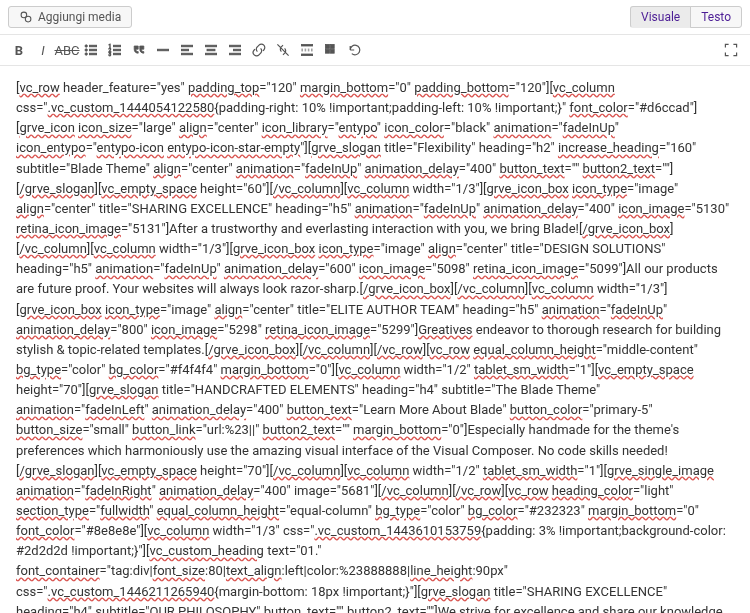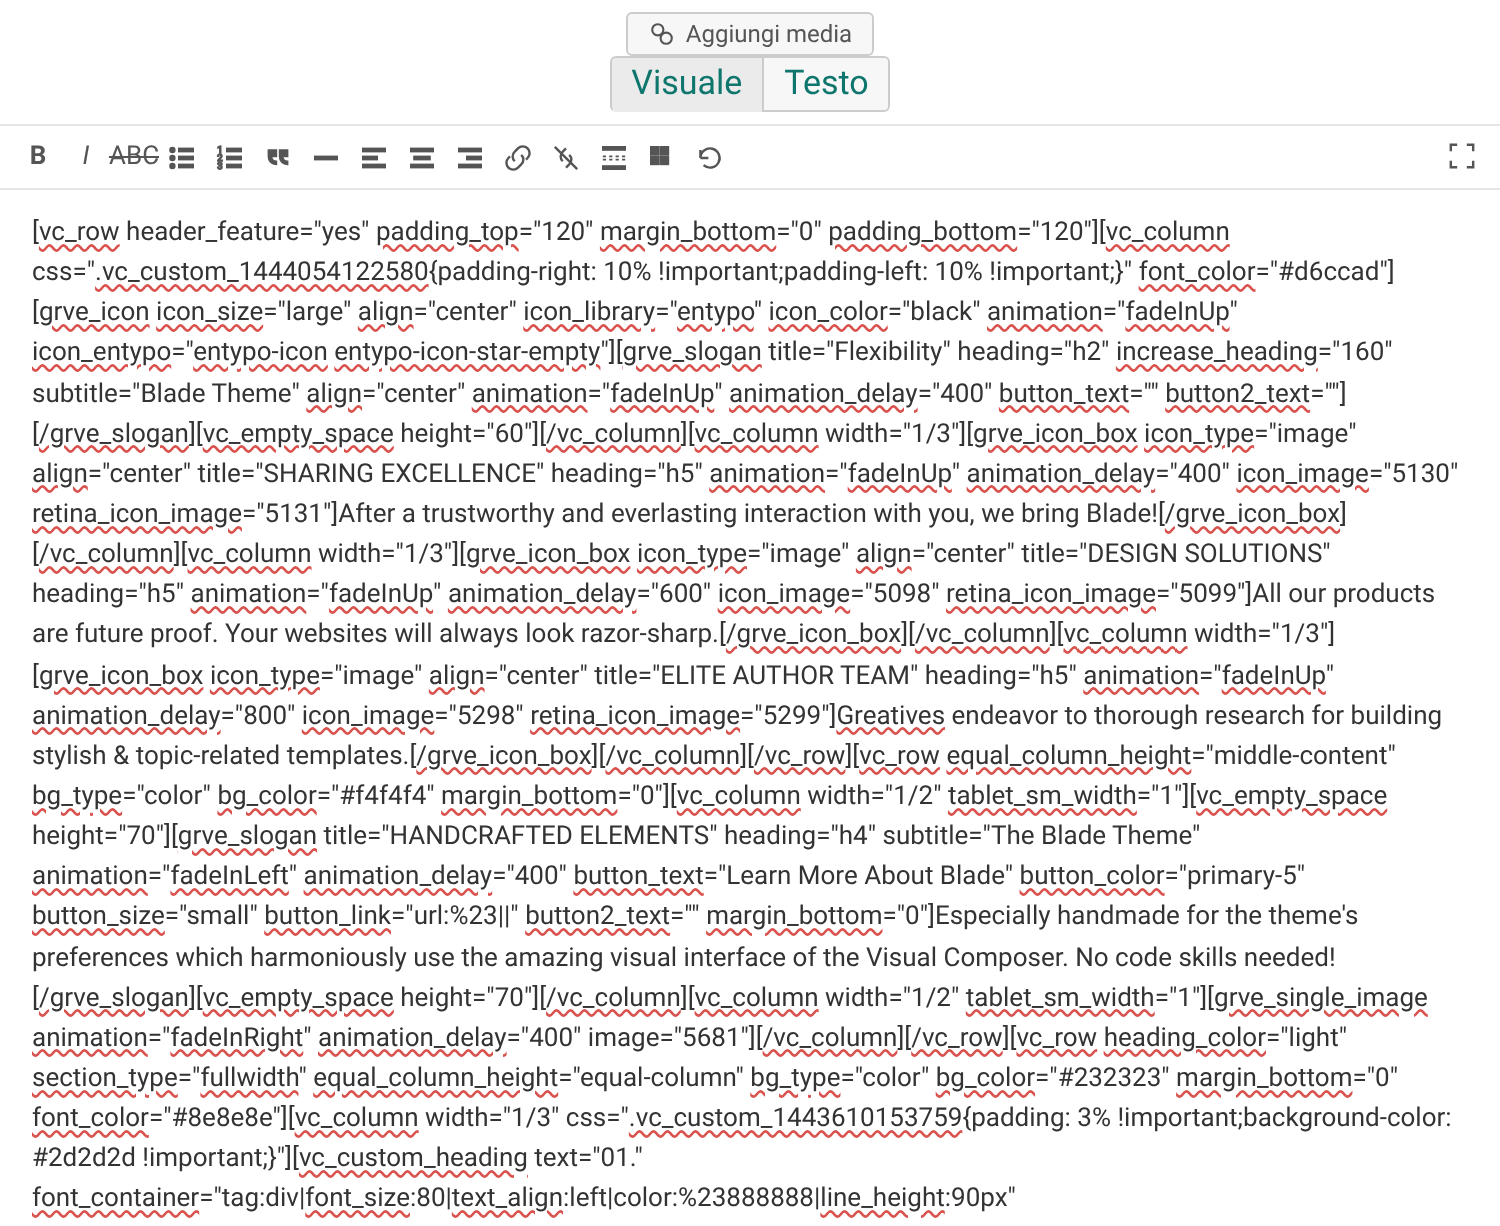--- a/index.html
+++ b/index.html
@@ -12,21 +12,20 @@
   .wrap {
     width: 750px;
     background: #fff;
   }
   .media-row {
     padding: 6px 8px;
     border-bottom: 1px solid #e5e5e5;
     display: flex;
     justify-content: space-between;
     align-items: center;
-    flex-direction: column;
   }
   .media-btn {
     display: inline-flex;
     align-items: center;
     gap: 5px;
     padding: 3px 10px;
     border: 1px solid #ccc;
     border-radius: 3px;
     background: #f7f7f7;
     font-size: 12px;
@@ -35,22 +34,22 @@
   }
   .media-btn svg { width: 14px; height: 14px; }
   .tabs {
     display: flex;
     gap: 0;
   }
   .tab {
     padding: 3px 10px;
     border: 1px solid #ccc;
     background: #f7f7f7;
-    font-size: 17px;
-    color: #0f766e;
+    font-size: 12px;
+    color: #4c1d95;
     cursor: pointer;
   }
   .tab.active {
     background: #ebebeb;
     border-bottom-color: #ebebeb;
   }
   .tab:first-child { border-radius: 3px 0 0 3px; }
   .tab:last-child { border-radius: 0 3px 3px 0; margin-left:-1px;text-align:center;}
   .toolbar {
     padding: 4px 8px;

